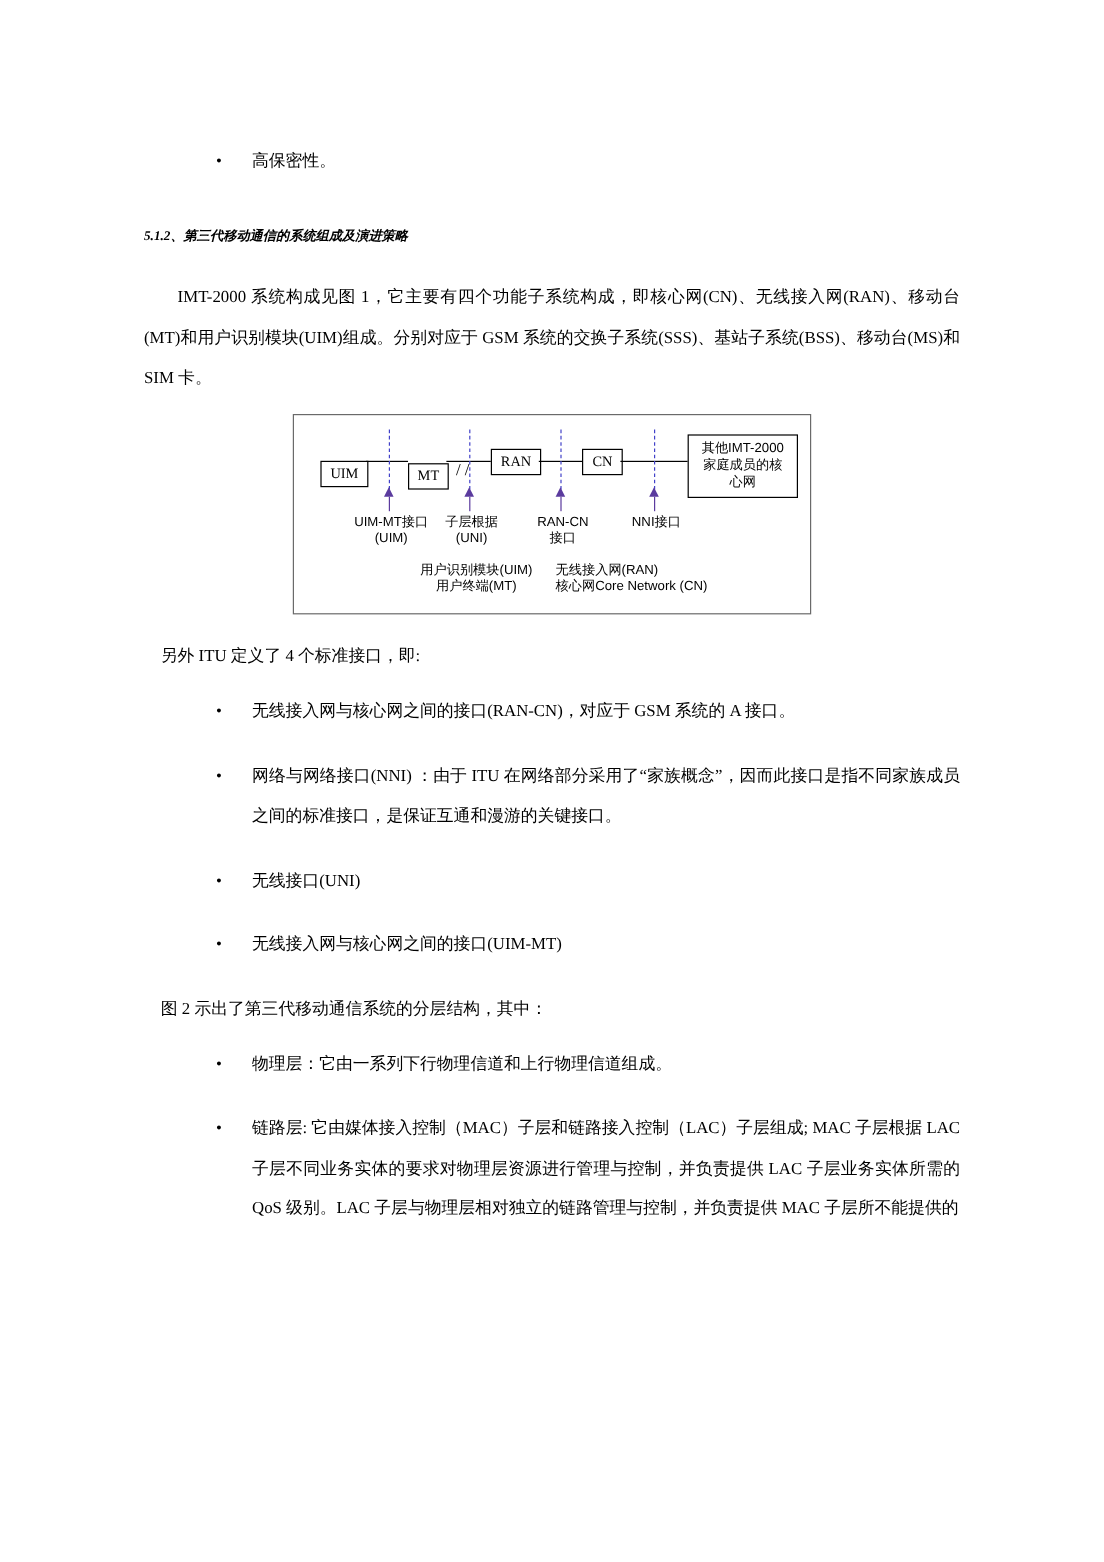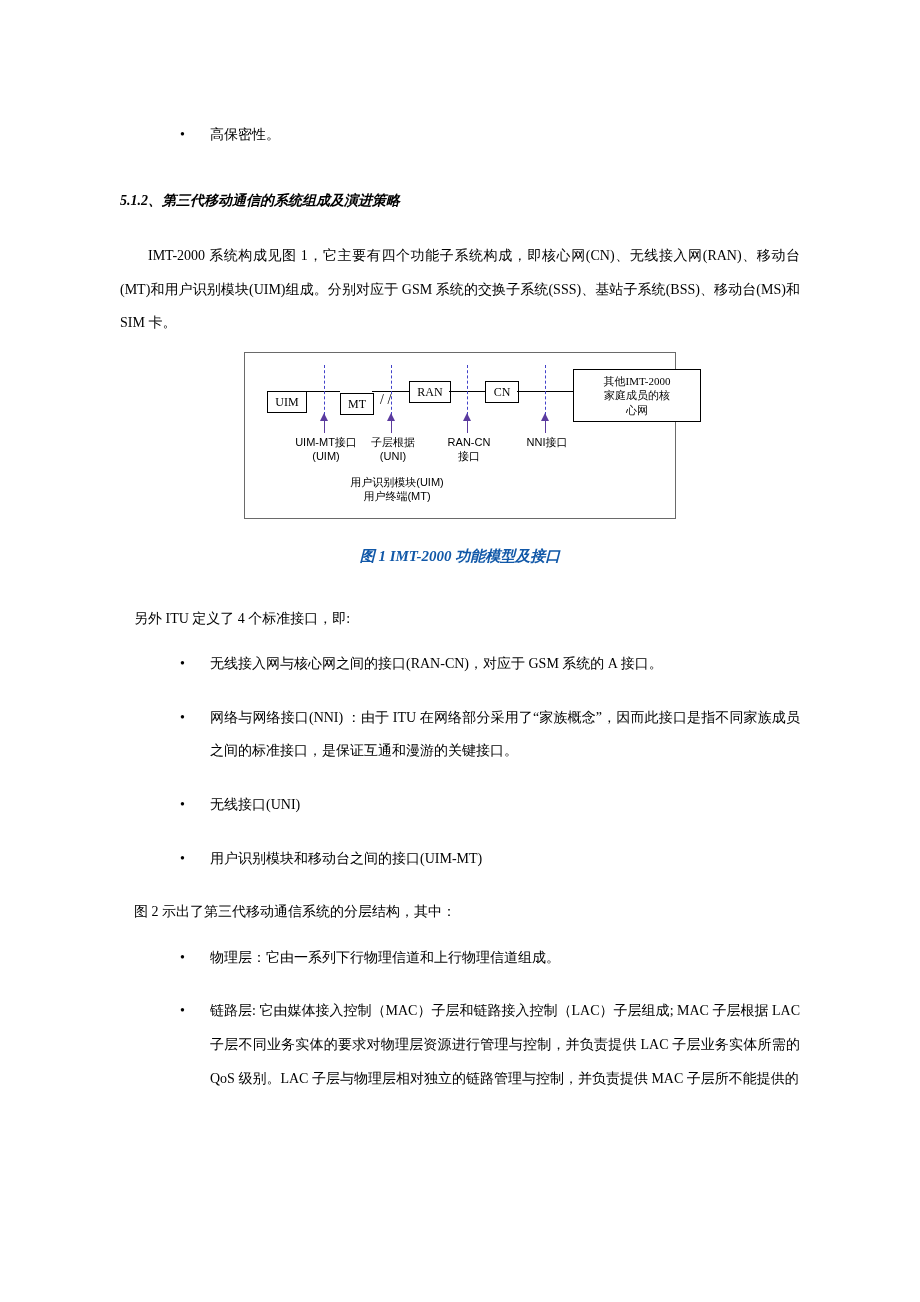--- a/index.html
+++ b/index.html
@@ -12,21 +12,21 @@
     color:#000;
     font-size:14px;
     line-height:2.4;
   }
   ul.bul{ list-style:none; padding:0 0 0 60px; margin:0 0 20px; }
   ul.bul > li{ position:relative; padding-left:30px; margin-bottom:20px; text-align:justify;}
   ul.bul > li::before{ content:"•"; position:absolute; left:0; top:0; font-size:14px; }
   h3.sect{
     font-family:"SimSun","Times New Roman",serif;
     font-weight:bold; font-style:italic;
-    font-size:14px; margin:32px 0 22px 0;
+    font-size:11px; margin:32px 0 22px 0;
   }
   p.para{ margin:0 0 12px 0; text-indent:2em; text-align:justify; }
   .fig-wrap{ text-align:center; margin:10px 0 6px; }
   .fig-caption{
     color:#1158a8;
     font-family:"SimSun","Times New Roman",serif;
     font-weight:bold; font-style:italic;
     font-size:15px; margin:6px 0 28px;
     text-align:center;
   }
@@ -38,21 +38,21 @@
     position:relative;
     font-family:"SimSun","Microsoft YaHei",sans-serif;
     font-size:11px; color:#000;
   }
   .box{
     position:absolute; border:1px solid #000; background:#fff;
     display:flex; align-items:center; justify-content:center;
     font-family:"Times New Roman",serif; font-size:12px;
     height:20px;
   }
-  .box.mbox{ font-family:Liberation Serif, serif; font-size:11px; line-height:1.3; text-align:center; height:auto; padding:4px 18px;}
+  .box.mbox{ font-family:Liberation Sans, sans-serif; font-size:11px; line-height:1.3; text-align:center; height:auto; padding:4px 0;}
   .hline{ position:absolute; height:1px; background:#000; }
   .vlabel{ position:absolute; font-size:11px; text-align:center; color:#000; line-height:1.3;}
   .vdashed{ position:absolute; width:0; border-left:1.5px dashed #4141c9; }
   .arrow-up{
     position:absolute; width:0; height:0;
     border-left:4px solid transparent; border-right:4px solid transparent;
     border-bottom:8px solid #5b3b9e;
   }
   .arrow-stem{ position:absolute; width:1.5px; background:#5b3b9e; height:12px; }
 </style>
@@ -110,32 +110,33 @@
 (UIM)</div>
       <div class="vlabel" style="left:118px;top:82px;width:60px;white-space:pre-line;">子层根据
 (UNI)</div>
       <div class="vlabel" style="left:192px;top:82px;width:64px;white-space:pre-line;">RAN-CN
 接口</div>
       <div class="vlabel" style="left:272px;top:82px;width:60px;">NNI接口</div>
 
       
       <div class="vlabel" style="left:92px;top:122px;width:120px;white-space:pre-line;text-align:center;">用户识别模块(UIM)
 用户终端(MT)</div>
+      <div class="vlabel" style="left:218px;top:122px;width:170px;white-space:pre-line;text-align:left;">无线接入网(RAN)
+核心网Core Network (CN)</div>
     </div>
   </div>
 
-  <div class="fig-caption">图 1 IMT-2000 功能模型及接口</div>
 
   <p class="para" style="text-indent:1em;">另外 ITU 定义了 4 个标准接口，即:</p>
 
   <ul class="bul">
     <li><span>无线接入网与核心网之间的接口(RAN-CN)，对应于 GSM 系统的 A 接口。</span></li>
     <li><span>网络与网络接口(NNI) ：由于 ITU 在网络部分采用了“家族概念”，因而此接口是指不同家族成员之间的标准接口，是保证互通和漫游的关键接口。</span></li>
     <li><span>无线接口(UNI)</span></li>
-    <li><span>用户识别模块和移动台之间的接口(UIM-MT)</span></li>
+    <li><span>无线接入网与核心网之间的接口(UIM-MT)</span></li>
   </ul>
 
   <p class="para" style="text-indent:1em;">图 2 示出了第三代移动通信系统的分层结构，其中：</p>
 
   <ul class="bul">
     <li><span>物理层：它由一系列下行物理信道和上行物理信道组成。</span></li>
     <li><span>链路层: 它由媒体接入控制（MAC）子层和链路接入控制（LAC）子层组成; MAC 子层根据 LAC子层不同业务实体的要求对物理层资源进行管理与控制，并负责提供 LAC 子层业务实体所需的QoS 级别。LAC 子层与物理层相对独立的链路管理与控制，并负责提供 MAC 子层所不能提供的</span></li>
   </ul>
 
 </div>

